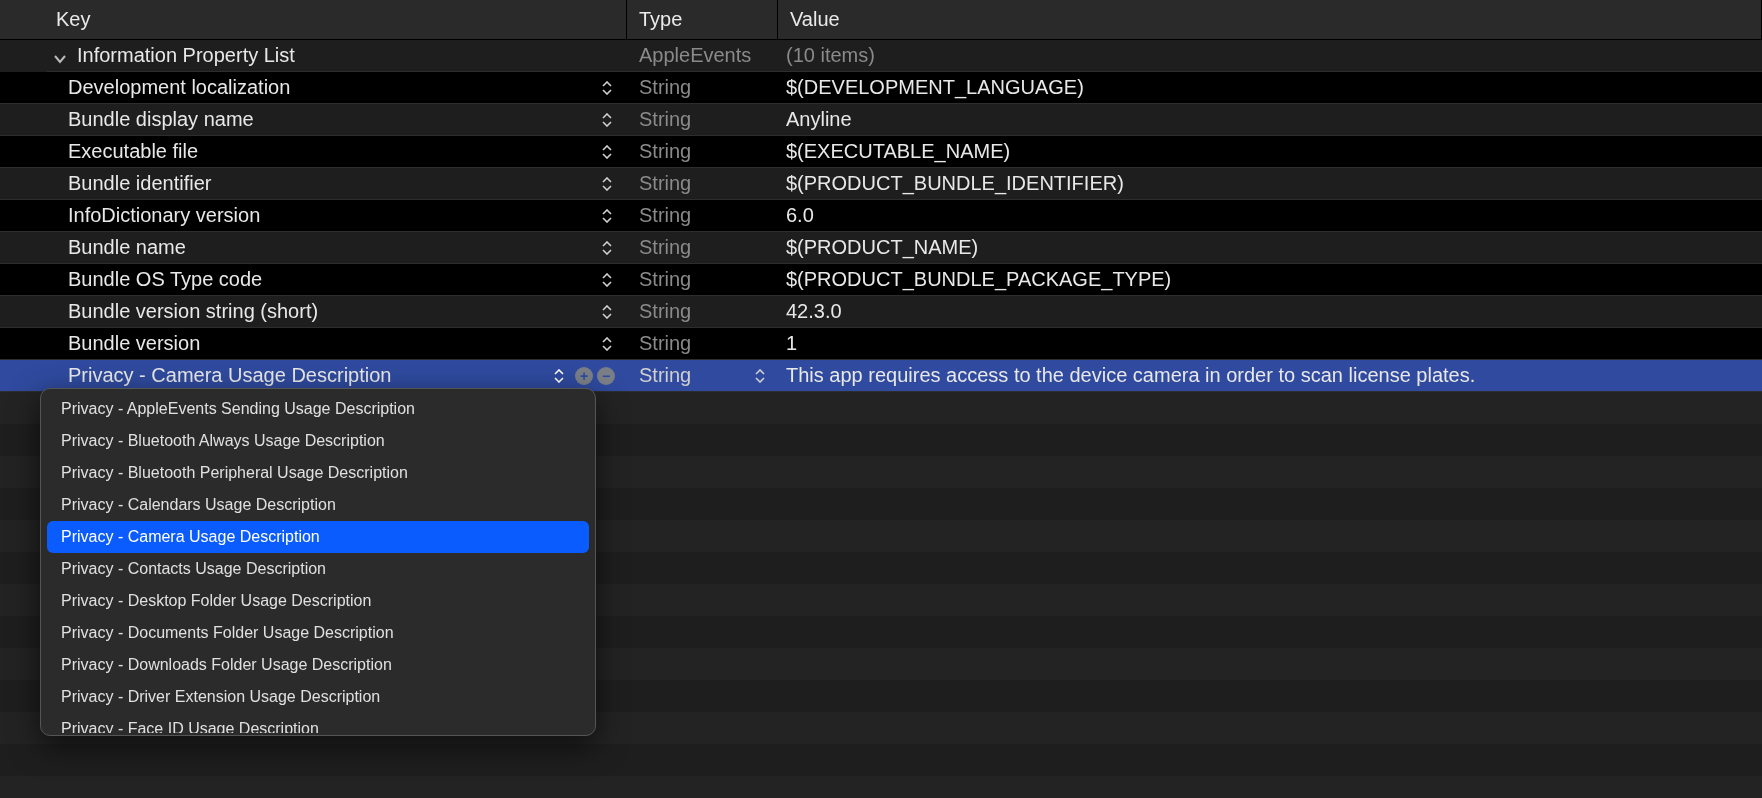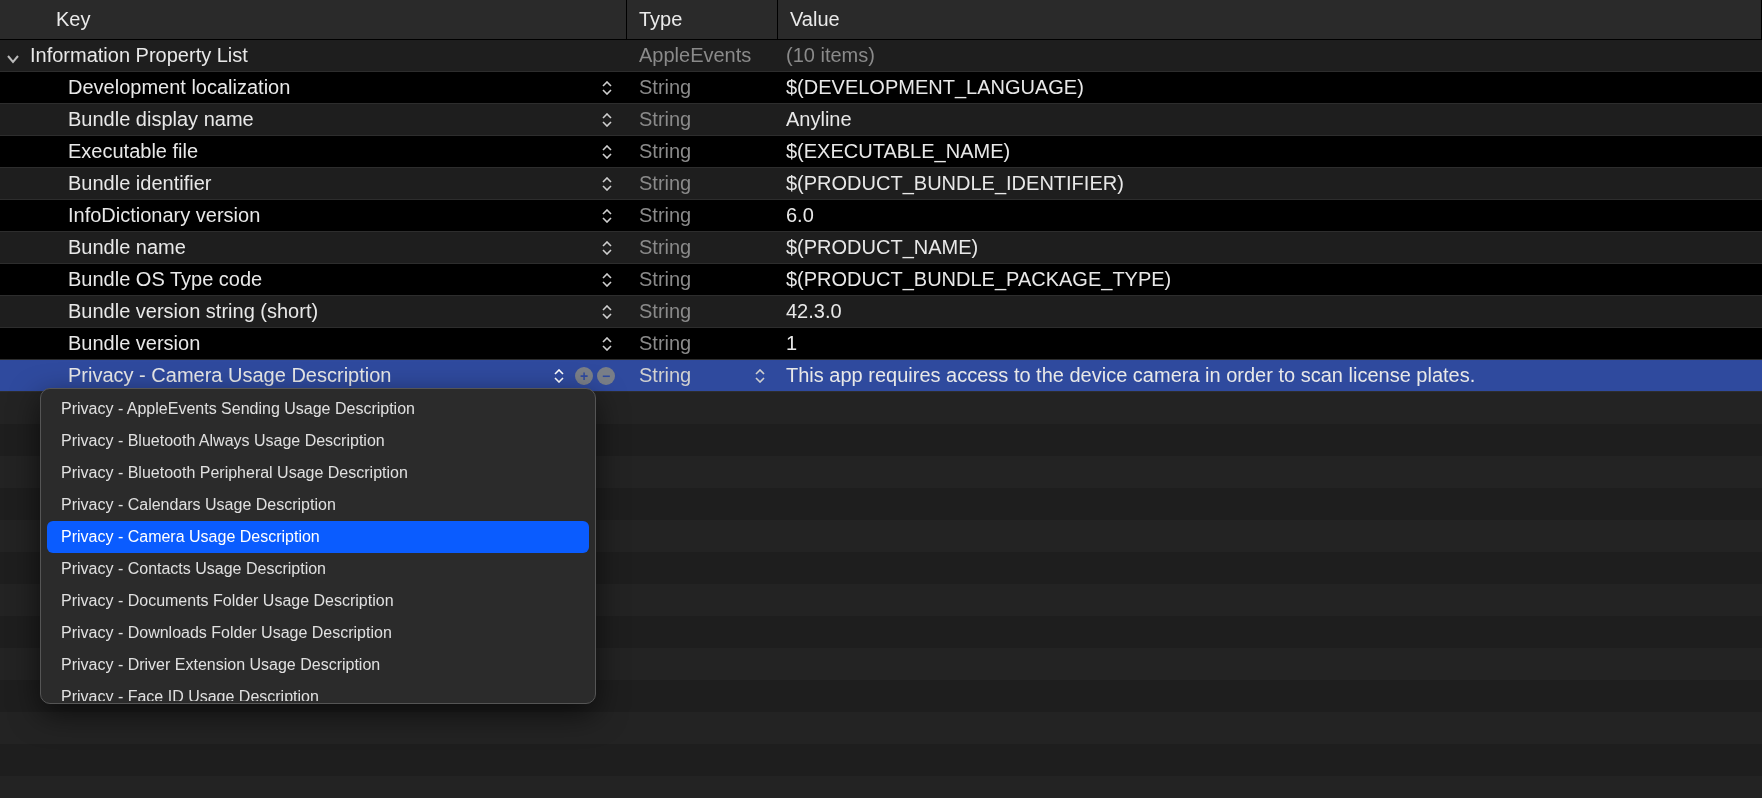--- a/index.html
+++ b/index.html
@@ -39,21 +39,21 @@
     display: flex;
     align-items: center;
     border-bottom: 1px solid #2d2d2d;
     padding-right: 8px;
     white-space: nowrap;
     overflow: hidden;
   }
   .row.alt .cell { background: #000000; }
   .row .cell { background: #1e1e1e; }
   .keycell { padding-left: 68px; position: relative; }
-  .keycell.root { padding-left: 30px; }
+  .keycell.root { padding-left: 30px; margin-left: 47px; }
   .disclosure {
     position: absolute;
     left: 6px;
     top: 8px;
     width: 16px;
     height: 16px;
     color: #bbb;
   }
   .typecell { color: #8a8a8a; padding-left: 12px; position: relative; }
   .valcell  { padding-left: 8px; }
@@ -351,17 +351,18 @@
   <div class="filler alt"></div>
 </div>
 
 <div class="dropdown">
   <div class="dd-item">Privacy - AppleEvents Sending Usage Description</div>
   <div class="dd-item">Privacy - Bluetooth Always Usage Description</div>
   <div class="dd-item">Privacy - Bluetooth Peripheral Usage Description</div>
   <div class="dd-item">Privacy - Calendars Usage Description</div>
   <div class="dd-item highlight">Privacy - Camera Usage Description</div>
   <div class="dd-item">Privacy - Contacts Usage Description</div>
+  <div class="dd-item">Privacy - Desktop Folder Usage Description</div>
   <div class="dd-item">Privacy - Documents Folder Usage Description</div>
   <div class="dd-item">Privacy - Downloads Folder Usage Description</div>
   <div class="dd-item">Privacy - Driver Extension Usage Description</div>
   <div class="dd-item cut">Privacy - Face ID Usage Description</div>
 </div>
 
 </body></html>

